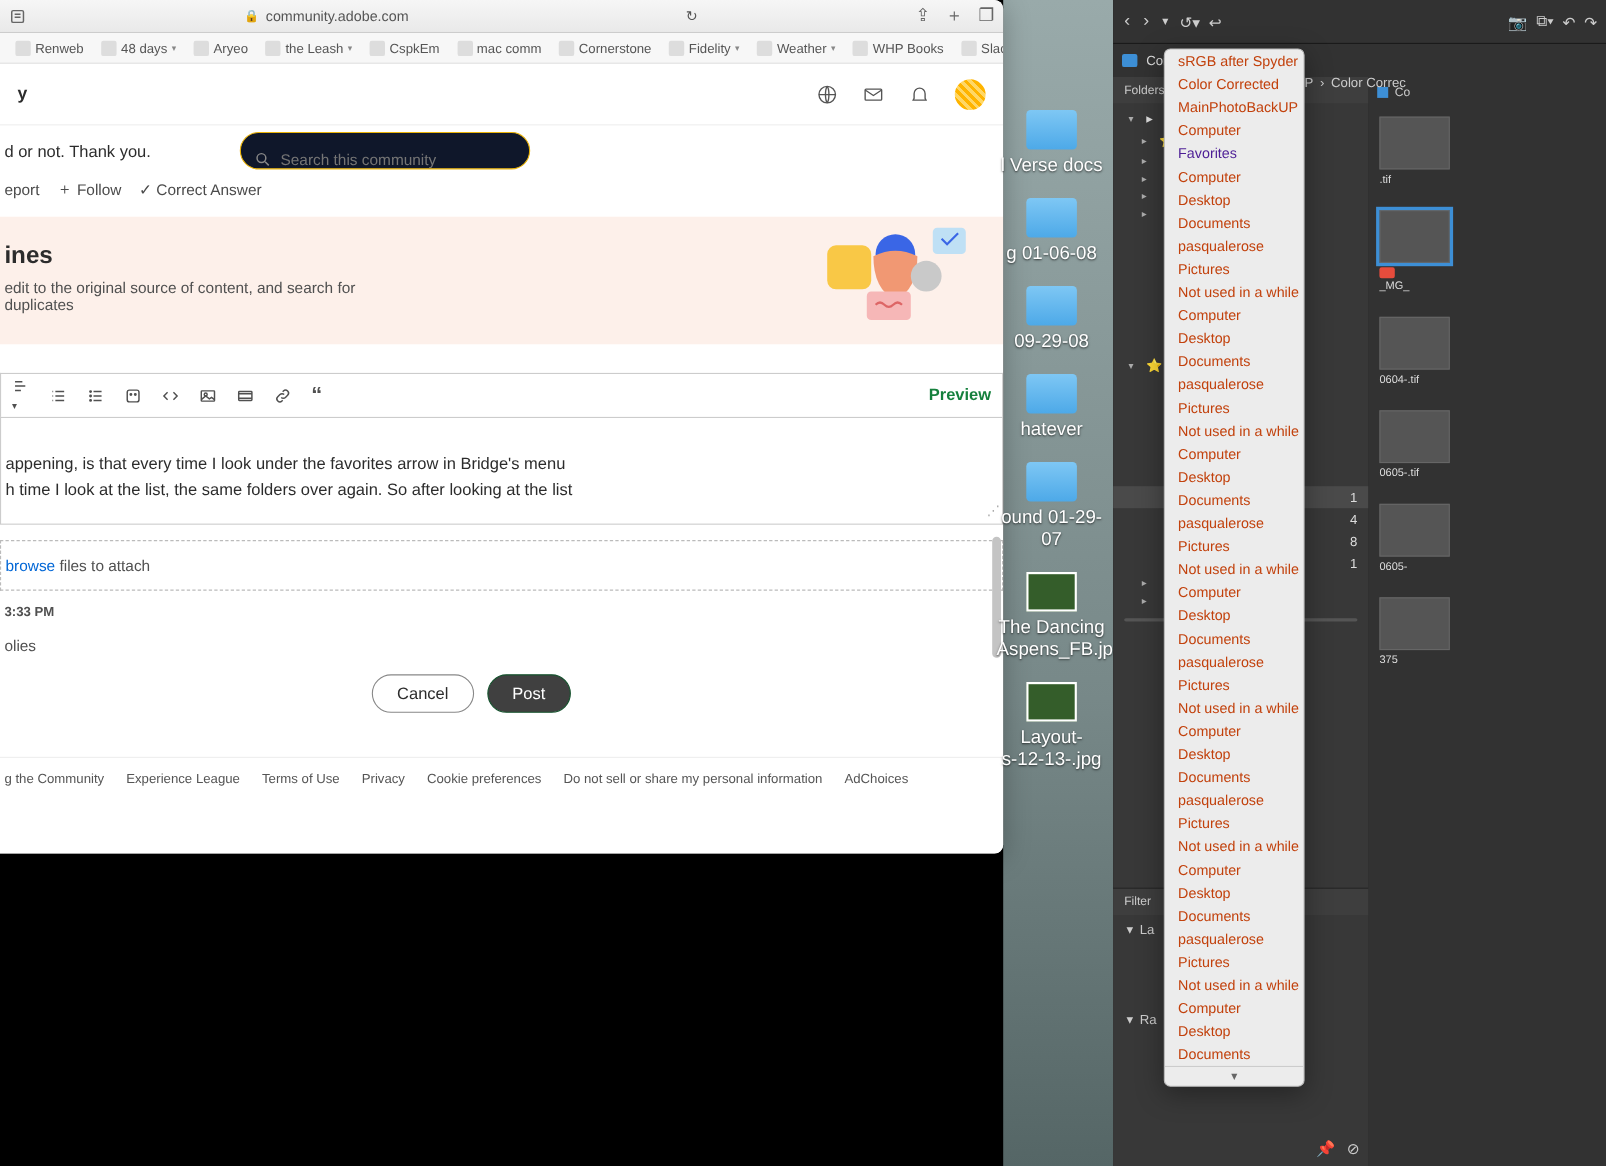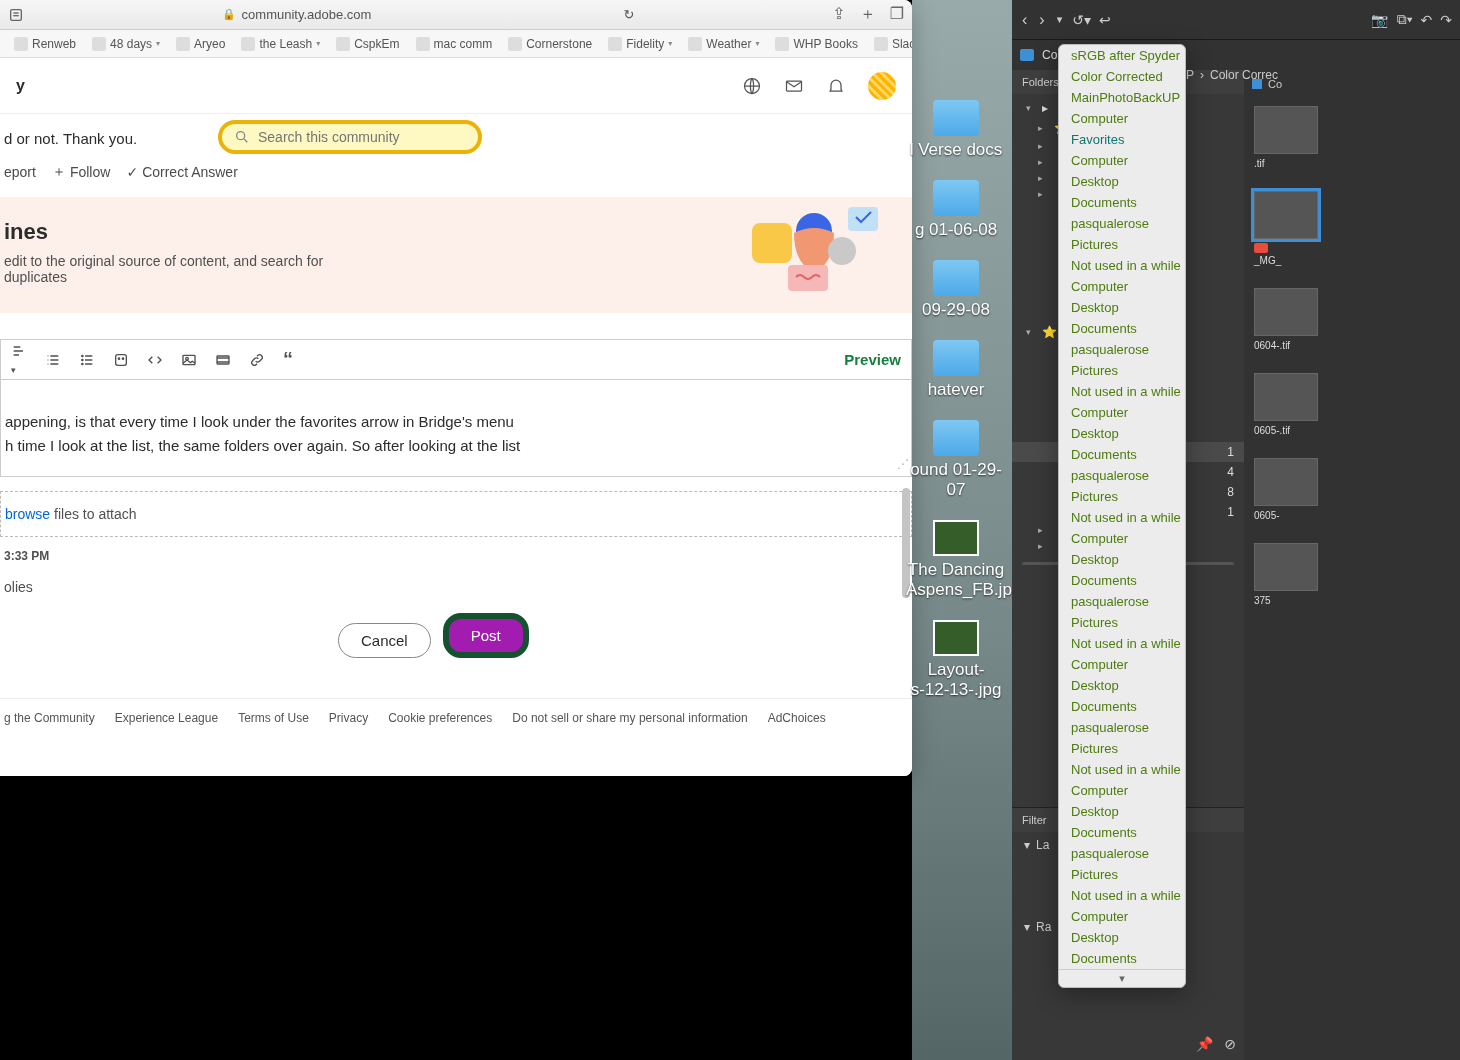--- a/index.html
+++ b/index.html
@@ -13,21 +13,21 @@
 .url-bar .lock { font-size: 11px; }
 .safari-right { display: flex; gap: 14px; color: #666; font-size: 16px; }
 .bookmarks { height: 28px; background: #f7f7f7; border-bottom: 1px solid #ddd; display: flex; align-items: center; padding: 0 8px; gap: 4px; overflow: hidden; }
 .bookmark { display: flex; align-items: center; gap: 4px; font-size: 12px; color: #555; padding: 2px 6px; white-space: nowrap; }
 .bookmark .bi { width: 14px; height: 14px; background: #ddd; border-radius: 2px; display: inline-block; }
 .bookmark .caret { font-size: 8px; color: #888; }
 
 .page { background: #fff; height: calc(100% - 58px); overflow: hidden; position: relative; }
 .community-header { height: 56px; border-bottom: 1px solid #eee; display: flex; align-items: center; justify-content: space-between; padding: 0 16px; }
 .comm-left { font-weight: 600; font-size: 16px; color: #2c2c2c; }
-.search-wrap { position: absolute; left: 218px; top: 62px; width: 264px; height: 34px; border: 4px solid #eab308; border-radius: 18px; display: flex; align-items: center; padding: 0 12px; gap: 8px; color: #888; background: #fef9c3; }
+.search-wrap { position: absolute; left: 218px; top: 62px; width: 264px; height: 34px; border: 1px solid #eab308; border-radius: 18px; display: flex; align-items: flex-end; padding: 0 12px; gap: 8px; color: #888; background: #0f172a; }
 .search-wrap input { border: none; outline: none; font-size: 14px; color: #888; flex: 1; background: transparent; }
 .header-icons { display: flex; align-items: center; gap: 22px; }
 .header-icons .hicon { width: 20px; height: 20px; color: #555; }
 .avatar { width: 28px; height: 28px; border-radius: 50%; background: repeating-linear-gradient(45deg,#ffb400,#ffb400 3px,#ffd766 3px,#ffd766 6px); }
 
 .content { padding: 16px 0 0 0; }
 .line1 { font-size: 15px; color: #2c2c2c; padding: 0 0 12px 4px; }
 .actions-row { display: flex; gap: 16px; font-size: 14px; color: #4b4b4b; padding: 4px 0 16px 4px; }
 .action { display: flex; align-items: center; gap: 4px; }
 
@@ -45,21 +45,21 @@
 
 .attach-zone { border: 1px dashed #bbb; margin: 14px 0 0 0; padding: 14px 4px; font-size: 14px; color: #505050; }
 .attach-zone .browse { color: #0066d6; font-weight: 500; }
 .attach-zone .sub { font-size: 12px; color: #7a7a7a; margin-top: 4px; }
 .timestamp { font-size: 12px; color: #505050; font-weight: 600; margin: 12px 4px 4px; }
 .replies-txt { font-size: 14px; color: #505050; margin: 16px 4px; }
 
 .btn-row { display: flex; gap: 12px; justify-content: flex-start; padding-left: 338px; margin-top: 18px; align-items: flex-end; }
 .btn { padding: 8px 22px; border-radius: 18px; font-size: 15px; font-weight: 500; cursor: pointer; }
 .btn-cancel { background: #fff; border: 1px solid #888; color: #2c2c2c; }
-.btn-post { background: #a21caf; border: 6px solid #14532d; color: #fff; }
+.btn-post { background: #404040; border: 1px solid #14532d; color: #fff; }
 
 .footer-links { border-top: 1px solid #eee; margin-top: 40px; padding: 12px 4px; display: flex; gap: 20px; font-size: 12px; color: #555; }
 
 .scrollbar-v { position: absolute; right: 2px; top: 430px; width: 8px; height: 110px; background: #c4c4c4; border-radius: 4px; }
 
 
 .desktop-bg { position: absolute; left: 912px; top: 0; width: 100px; height: 1060px; background: linear-gradient(#9aa,#788 60%,#566); }
 .desktop-folders { position: absolute; left: 906px; top: 100px; width: 100px; }
 .desk-item { text-align: center; font-size: 17px; color: #fff; text-shadow: 0 1px 2px rgba(0,0,0,0.7); margin-bottom: 20px; }
 .desk-item .folder-icon { width: 46px; height: 36px; background: linear-gradient(#7ec7f4,#4da9e8); border-radius: 4px; margin: 0 auto 4px; }
@@ -77,22 +77,22 @@
 .bridge-body { display: flex; height: calc(100% - 70px); }
 .bridge-left { width: 232px; background: #383838; position: relative; }
 .panel-hdr { font-size: 11px; color: #ccc; padding: 6px 10px; background: #3e3e3e; }
 .folder-tree { padding: 4px 0; font-size: 12px; }
 .folder-tree .row { padding: 3px 0 3px 14px; display: flex; align-items: center; gap: 6px; color: #ddd; }
 .folder-tree .row.sel { background: #4a4a4a; }
 .folder-tree .caret2 { color: #aaa; font-size: 9px; width: 10px; display: inline-block; }
 
 
 .favorites-menu { position: absolute; left: 1058px; top: 44px; width: 128px; background: #ececec; border: 1px solid #bbb; border-radius: 6px; box-shadow: 0 6px 24px rgba(0,0,0,0.35); z-index: 50; overflow: hidden; }
-.favorites-menu .mi { padding: 3px 12px; font-size: 13px; color: #4d7c0f; white-space: nowrap; }
-.favorites-menu .mi.sep { color: #0f766e; }
+.favorites-menu .mi { padding: 3px 12px; font-size: 13px; color: #c2410c; white-space: nowrap; }
+.favorites-menu .mi.sep { color: #4c1d95; }
 .favorites-menu .caret-down { text-align: center; color: #666; font-size: 11px; padding: 2px 0; border-top: 1px solid #ccc; }
 
 .bridge-right { flex: 1; background: #323232; position: relative; }
 .br-path2 { height: 28px; display: flex; align-items: center; padding: 0 8px; gap: 6px; font-size: 11px; color: #ccc; }
 .thumb-col { padding: 8px 0 0 10px; }
 .thumb { width: 64px; height: 48px; background: #555; border: 1px solid #666; margin-bottom: 4px; }
 .thumb.sel { outline: 3px solid #3d8fd6; }
 .thumb-label { font-size: 10px; color: #ddd; margin-bottom: 22px; }
 .rating-dot { width: 14px; height: 10px; background: #e74c3c; border-radius: 2px; margin: 2px 0; }
 

